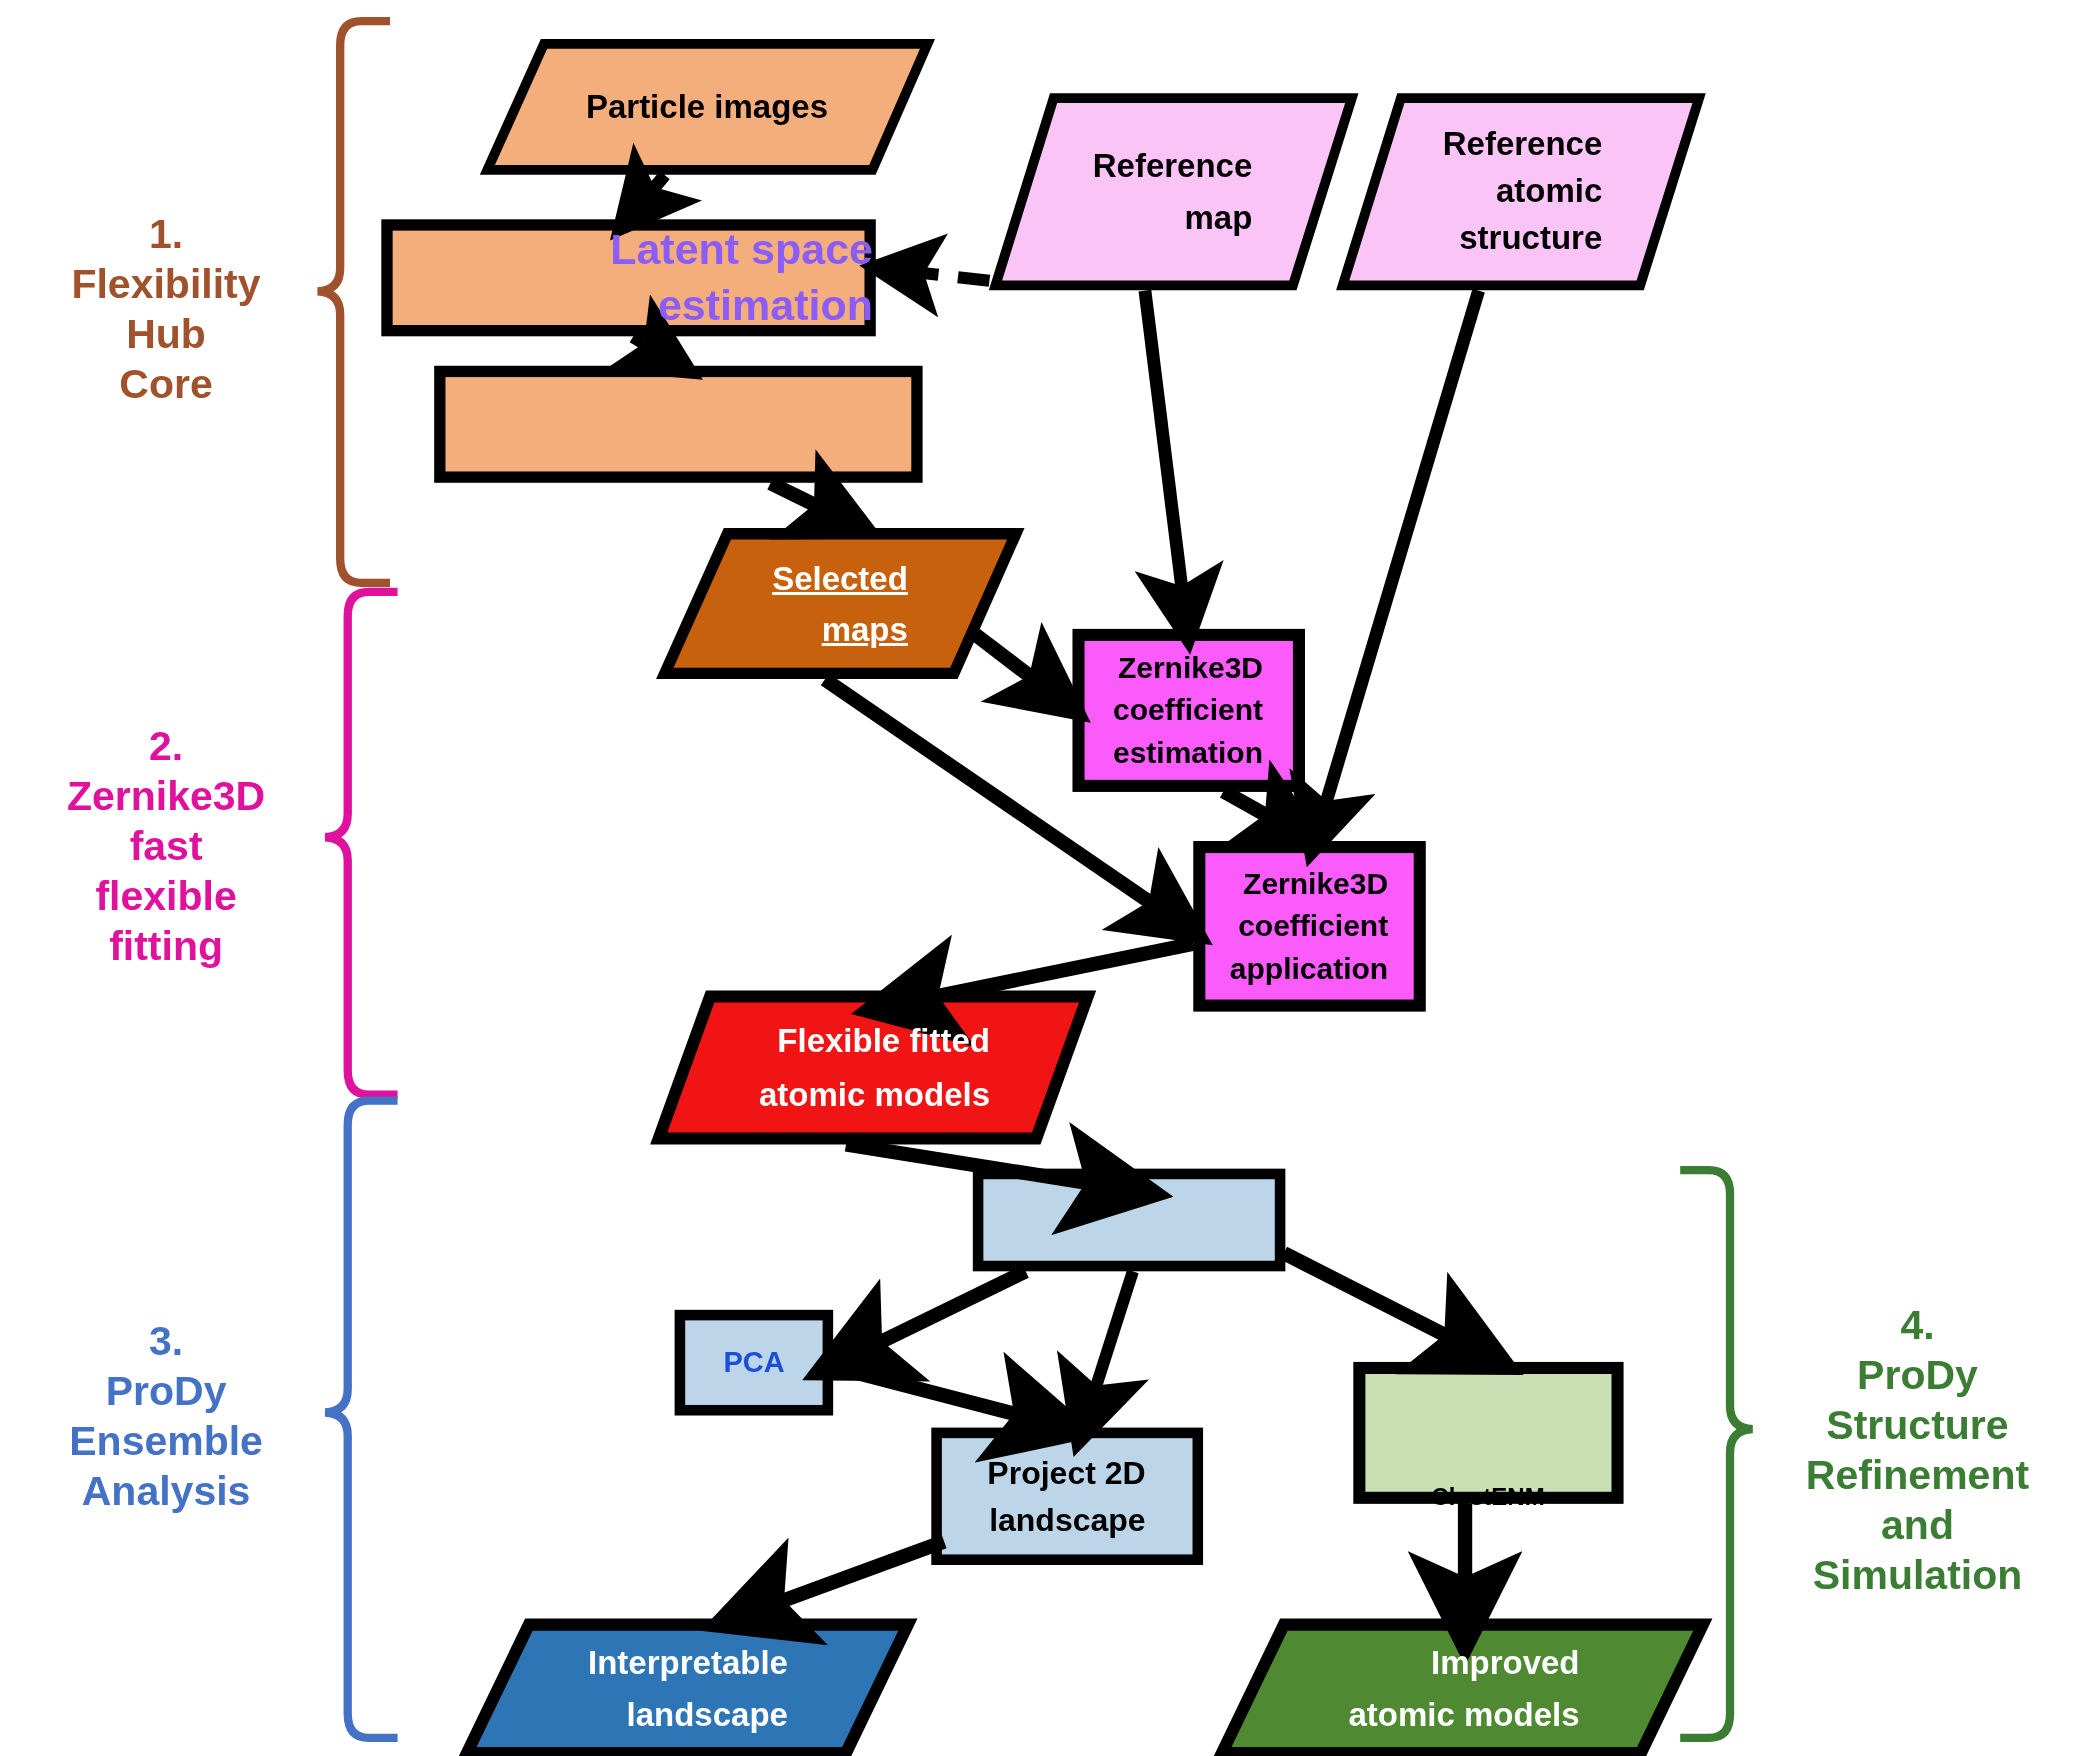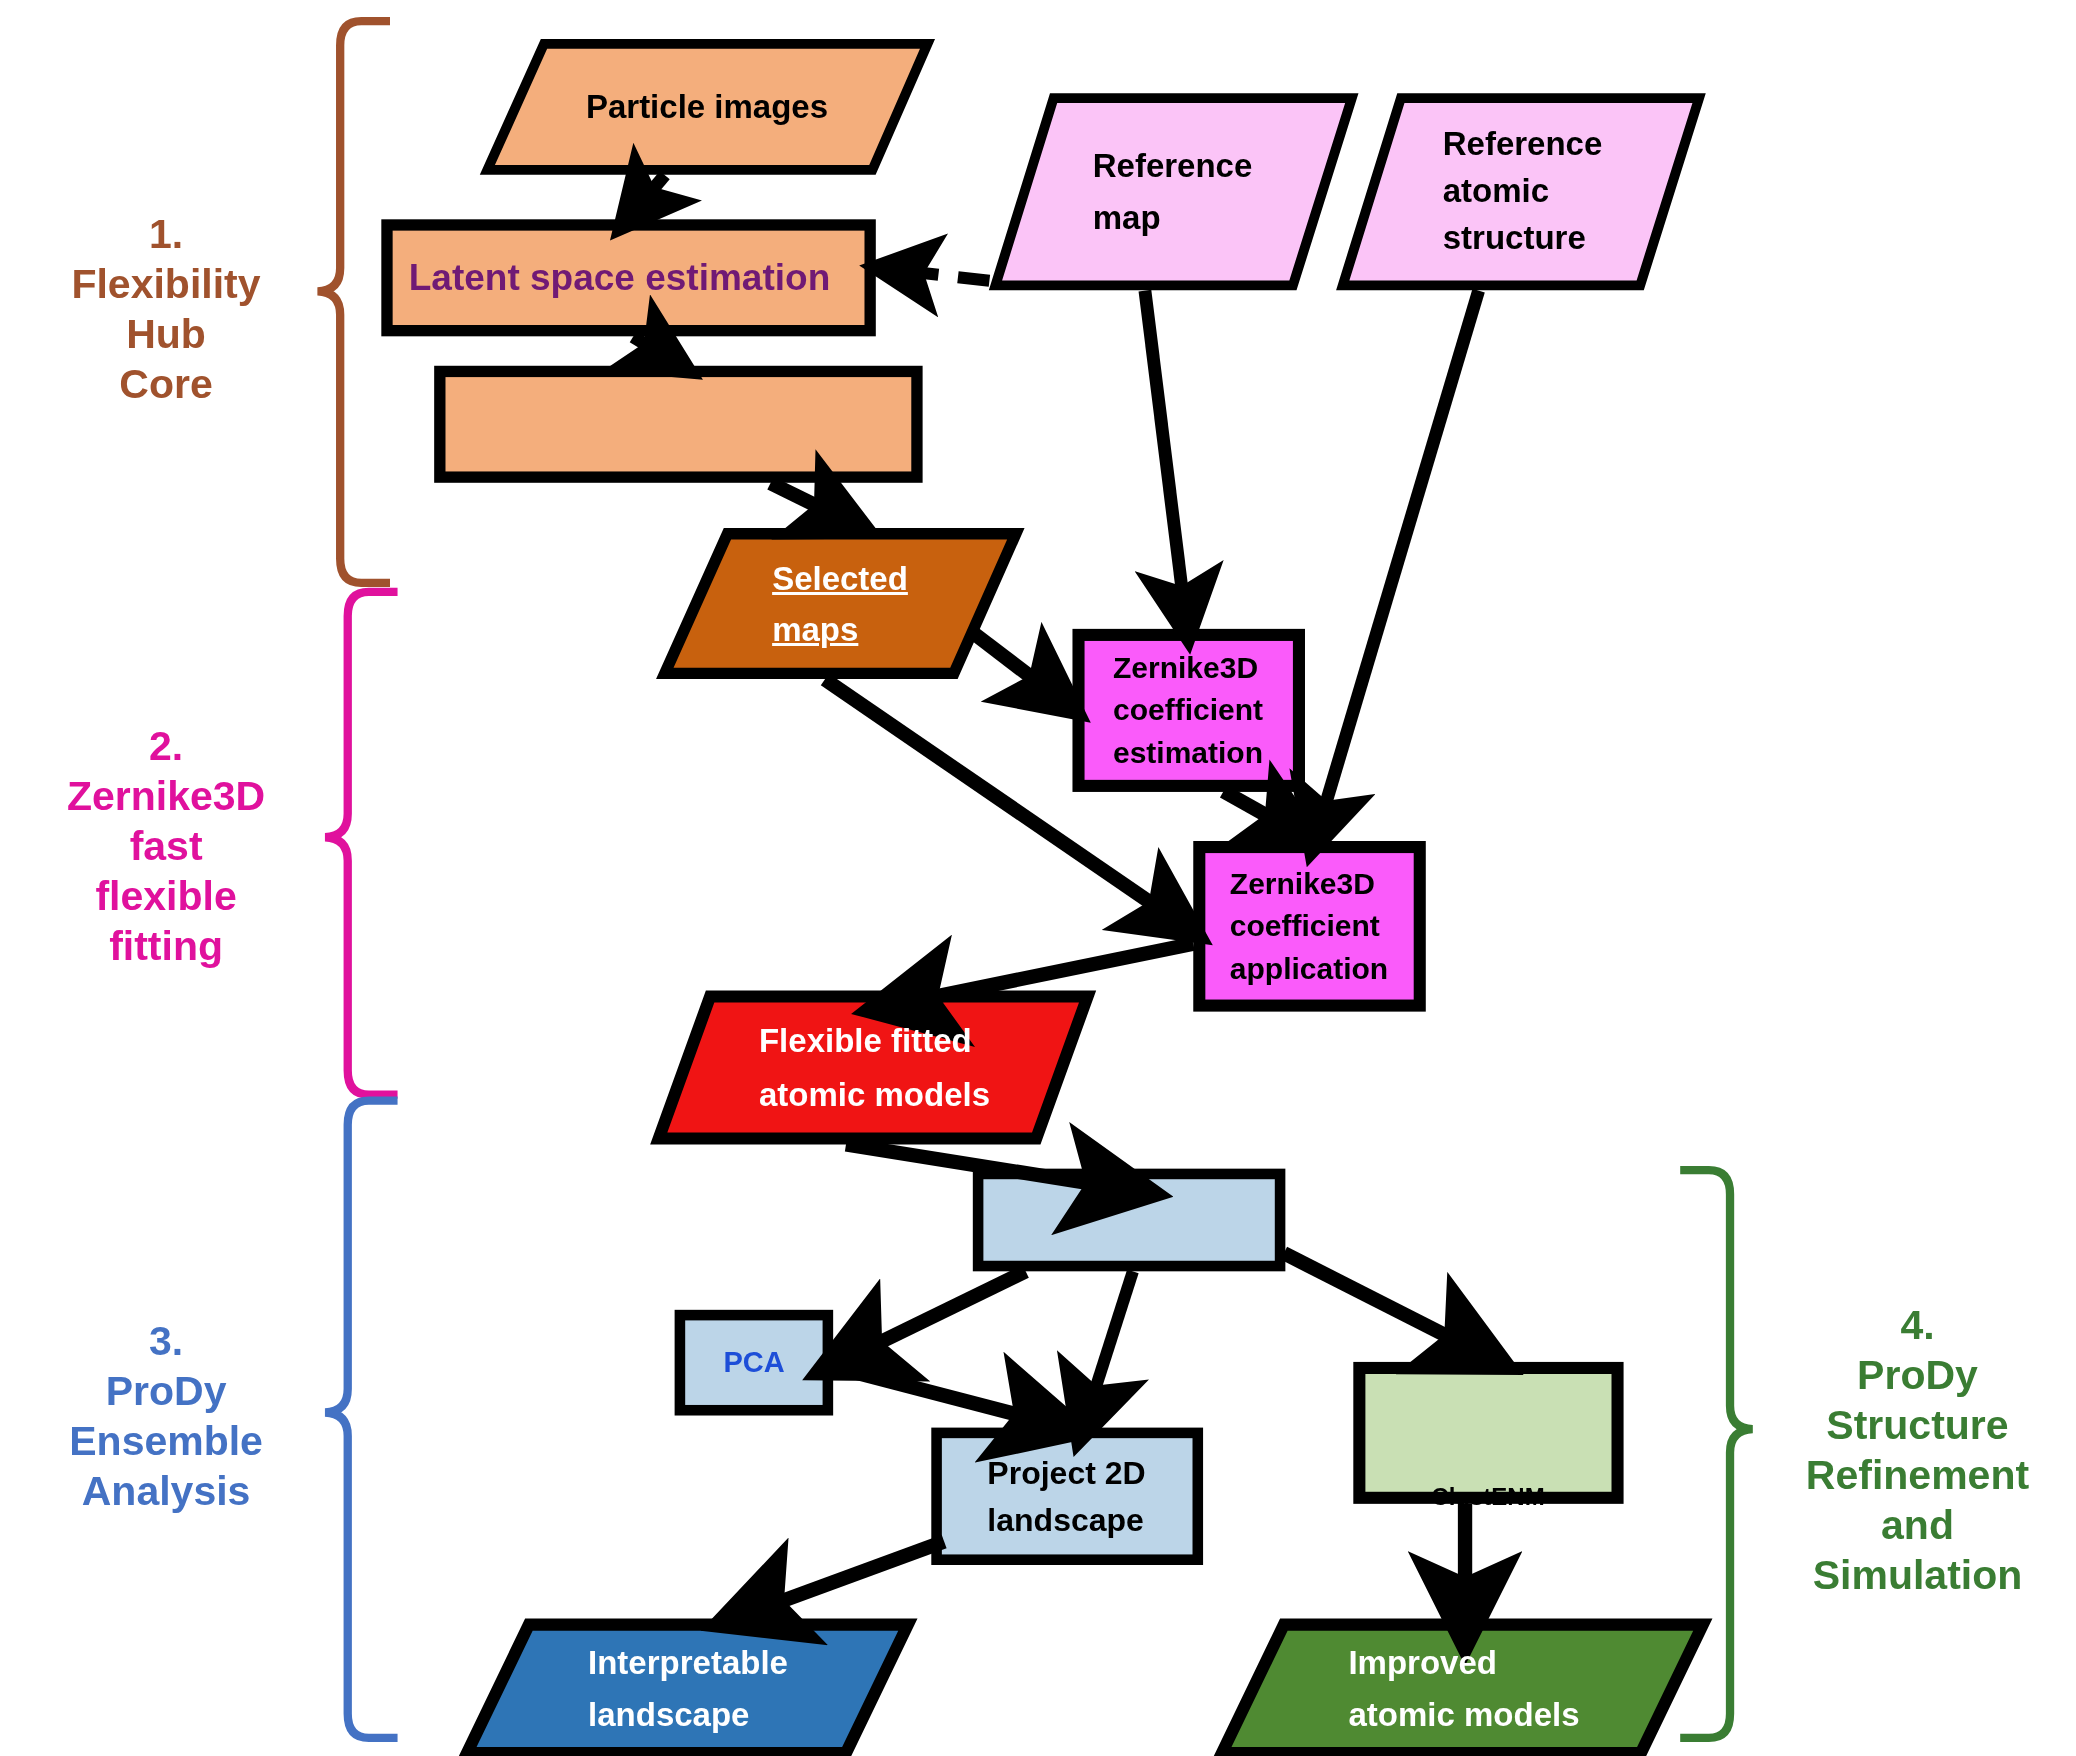--- a/index.html
+++ b/index.html
@@ -1,21 +1,21 @@
 <!DOCTYPE html>
 <html style="font-size:12px"><head>
 <meta charset="utf-8">
 <style>
   html,body{margin:0;padding:0;background:#ffffff;}
   body{font-family:"Liberation Sans",sans-serif;}
   #stage{position:relative;width:2077px;height:1756px;background:#fff;overflow:hidden;}
   svg.flow{position:absolute;left:0;top:0;width:2077px;height:1756px;}
   .nodeLabel{
     position:absolute;display:flex;align-items:center;justify-content:center;
-    text-align:left;font-weight:bold;pointer-events:none;line-height:1.30;
+    text-align:right;font-weight:bold;pointer-events:none;line-height:1.30;
     font-family:"Liberation Sans",sans-serif;
   }
   .secLabel{
     position:absolute;display:flex;align-items:center;justify-content:center;
     text-align:center;font-weight:bold;line-height:1.22;
     font-family:"Liberation Sans",sans-serif;
   }
 </style>
 </head>
 <body>
@@ -88,21 +88,21 @@
 
     <path d="M526,1458 L488,1458 Q460,1458 460,1490 L460,1840 Q460,1870 430,1871 Q460,1872 460,1902 L460,2270 Q460,2302 488,2302 L526,2302" fill="none" stroke="#4472C4" stroke-width="11"></path>
 
     <path d="M2225,1550 L2263,1550 Q2291,1550 2291,1582 L2291,1862 Q2291,1892 2321,1893 Q2291,1894 2291,1924 L2291,2270 Q2291,2302 2263,2302 L2225,2302" fill="none" stroke="#3A7D33" stroke-width="11"></path>
   </svg>
 
   <div class="nodeLabel" style="left:487px;top:44px;width:440px;height:126px;font-size:33px;color:#000;">
     <span>Particle  images</span>
   </div>
 
-  <div class="nodeLabel" style="left:378px;top:225px;width:483px;height:106px;font-size:37px;color:#701a75;">
+  <div class="nodeLabel" style="left:390px;top:225px;width:483px;height:106px;font-size:43px;color:#8b5cf6;">
     <span>Latent space estimation</span>
   </div>
 
 
   <div class="nodeLabel" style="left:998px;top:98px;width:349px;height:187px;font-size:33px;color:#000;white-space:pre-line;line-height:1.55;">
     <span>Reference
 map</span>
   </div>
 
   <div class="nodeLabel" style="left:1349px;top:98px;width:347px;height:187px;font-size:33px;color:#000;white-space:pre-line;line-height:1.42;">

